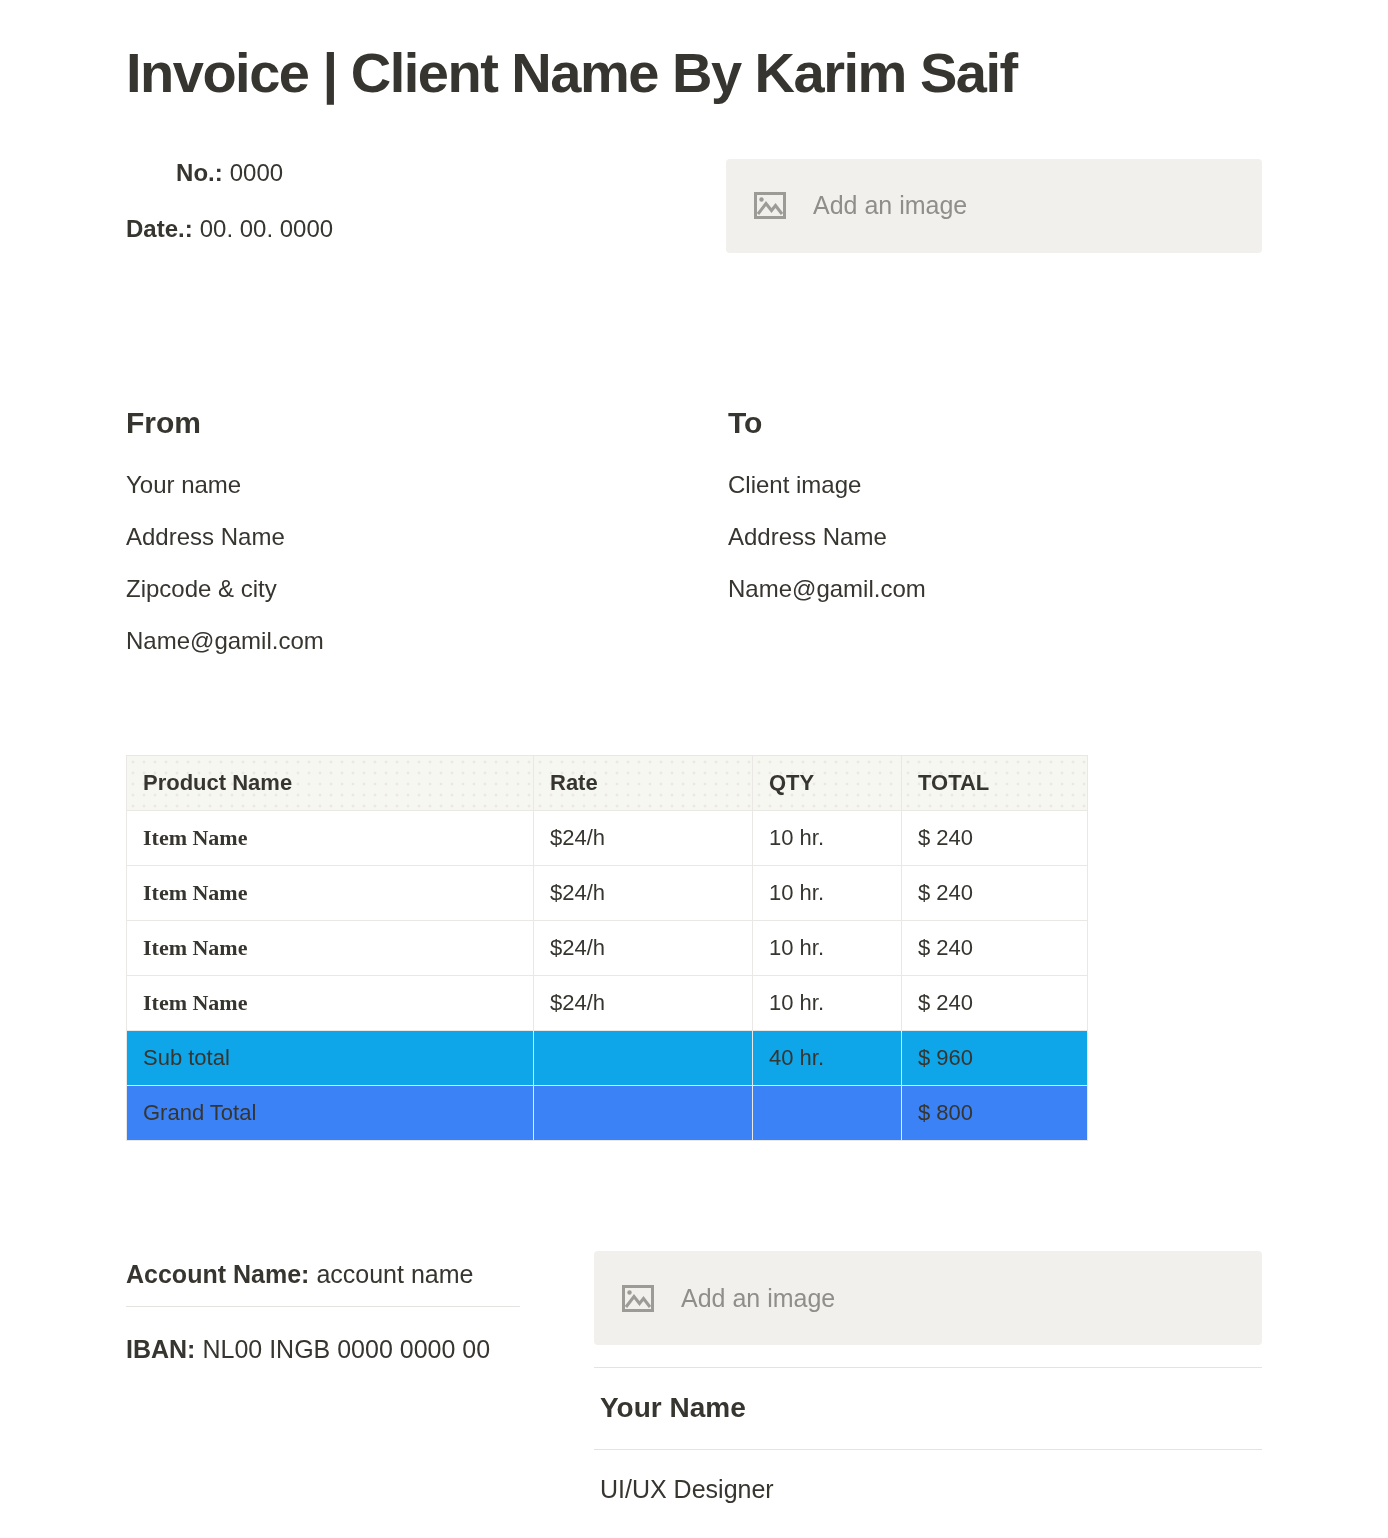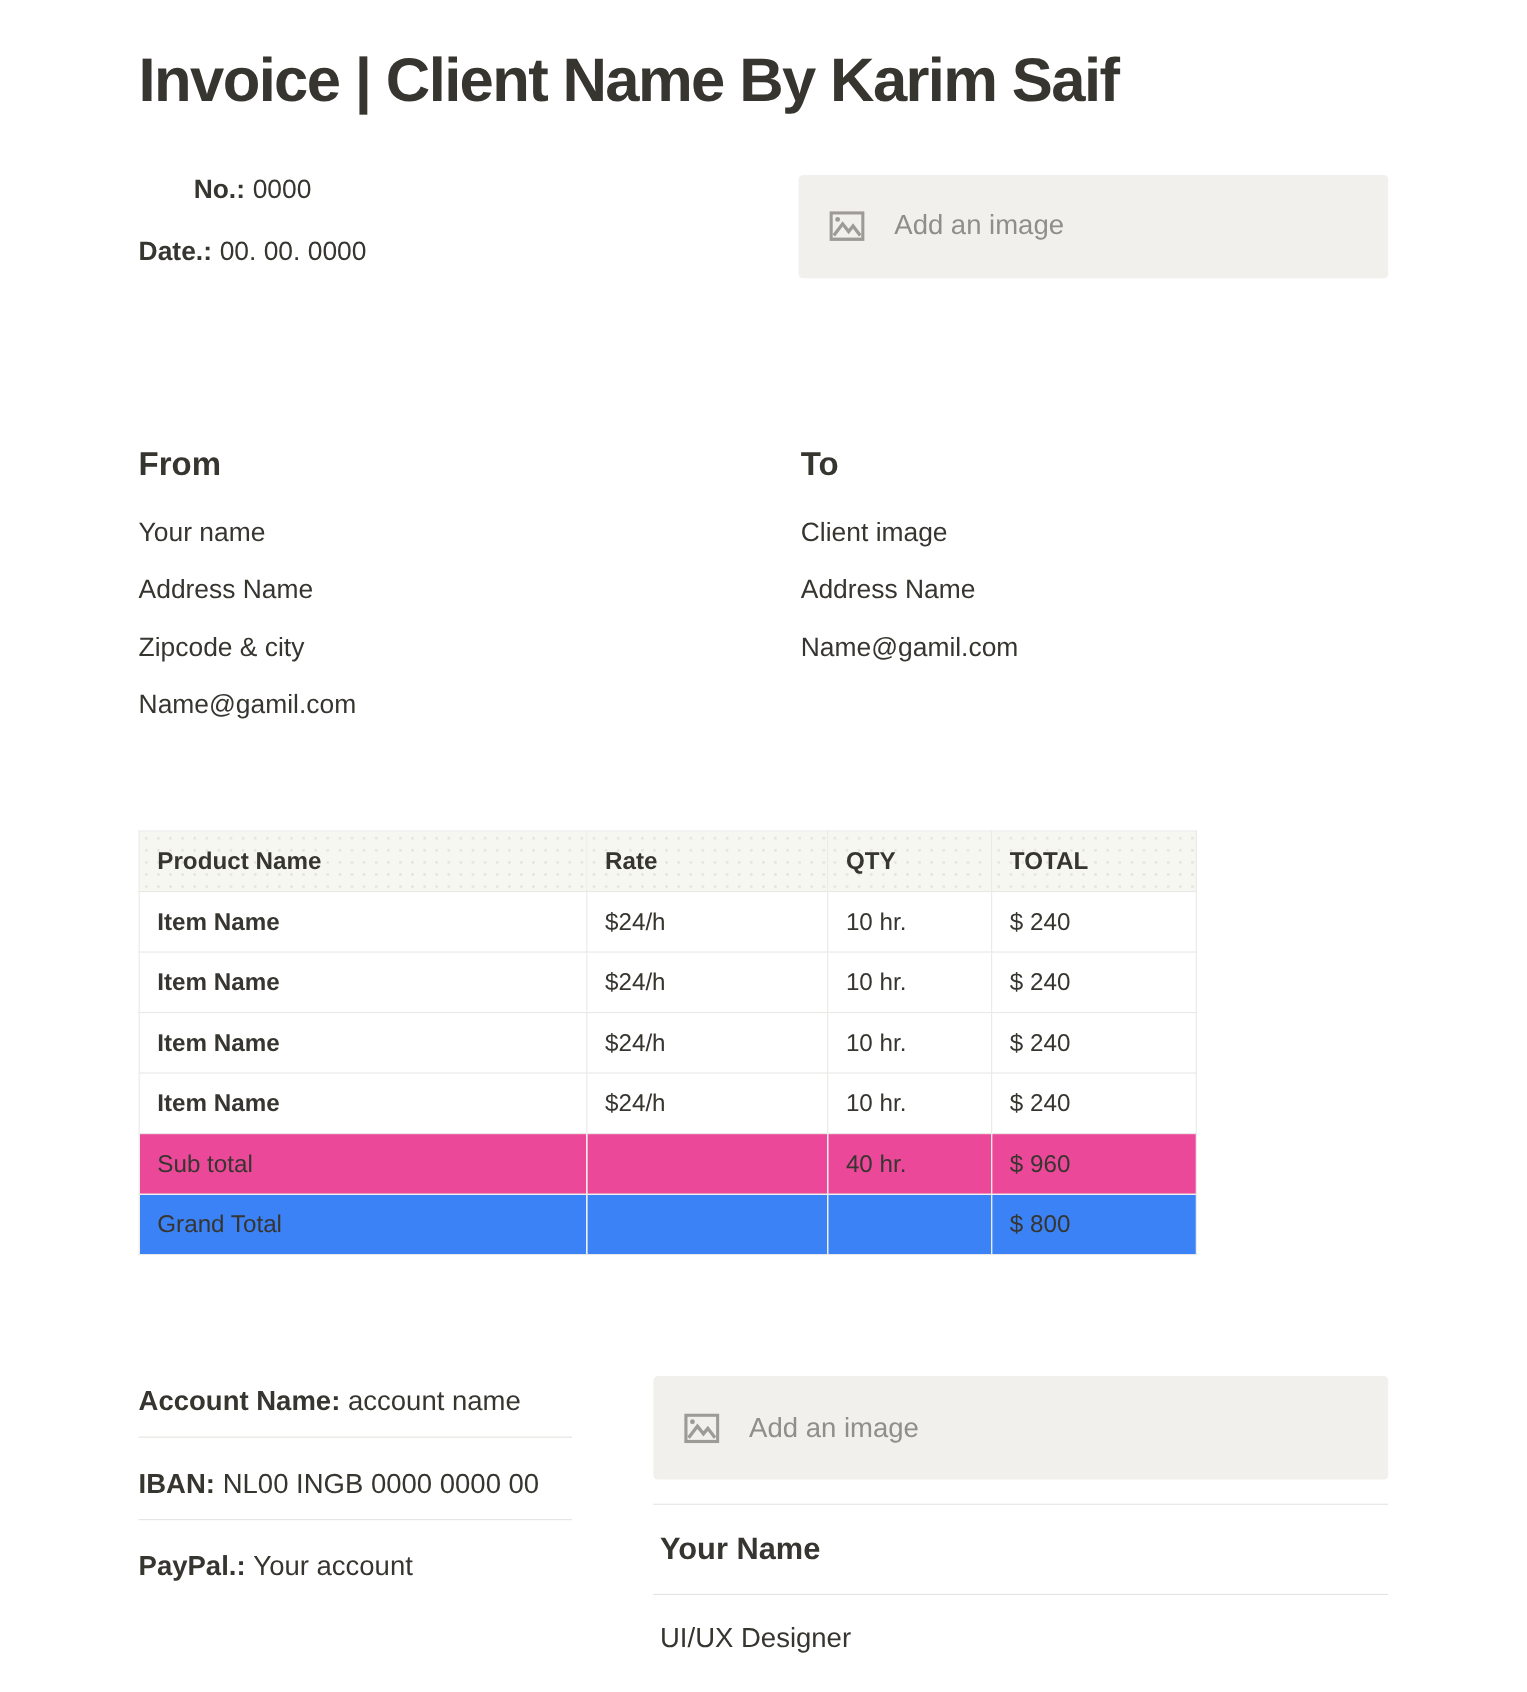--- a/index.html
+++ b/index.html
@@ -76,22 +76,22 @@
     overflow: hidden;
     white-space: nowrap;
   }
   .invoice-table thead th {
     font-weight: 700;
     background-color: #f7f7f2;
     background-image: radial-gradient(circle, #e5e4db 1.1px, rgba(0,0,0,0) 1.3px);
     background-size: 11px 11px;
   }
   .invoice-table td { font-weight: 400; }
-  .invoice-table td.strong { font-weight: 700; }
-  .invoice-table tr.row-grey td { background: #ec4899; }
+  .invoice-table td.strong { font-weight: 700; font-family: Liberation Serif, serif; }
+  .invoice-table tr.row-grey td { background: #0ea5e9; }
   .invoice-table tr.row-yellow td { background: #3b82f6; }
 
   
   .footer-row { margin-top: 110px; display: flex; gap: 74px; }
   .pay-col { width: 394px; padding-top: 8px; }
   .pay-item {
     font-size: 25px;
     line-height: 1.2;
     padding-bottom: 17px;
     border-bottom: 1px solid #e4e3df;
@@ -217,23 +217,20 @@
     </tbody>
   </table>
 
   <div class="footer-row">
     <div class="pay-col">
       <div class="pay-item">
         <span class="b">Account Name:</span><span class="val">account name</span>
       </div>
       <div class="pay-item">
         <span class="b">IBAN:</span><span class="val">NL00 INGB 0000 0000 00</span>
-      </div>
-      <div class="pay-item">
-        <span class="b">PayPal.:</span><span class="val">Your account</span>
       </div>
     </div>
     <div class="sig-col">
       <div class="img-ph">
         <span class="img-icon">
           <svg width="32" height="27" viewBox="0 0 32 27" fill="none" xmlns="http://www.w3.org/2000/svg">
             <rect x="1.5" y="1.5" width="29" height="24" stroke="#9d9b96" stroke-width="3"></rect>
             <circle cx="7.5" cy="7.5" r="2.2" fill="#9d9b96"></circle>
             <path d="M4 22 L12 11.5 L17.5 18.5 L21.5 13.5 L28 22" stroke="#9d9b96" stroke-width="3" fill="none"></path>
           </svg>

